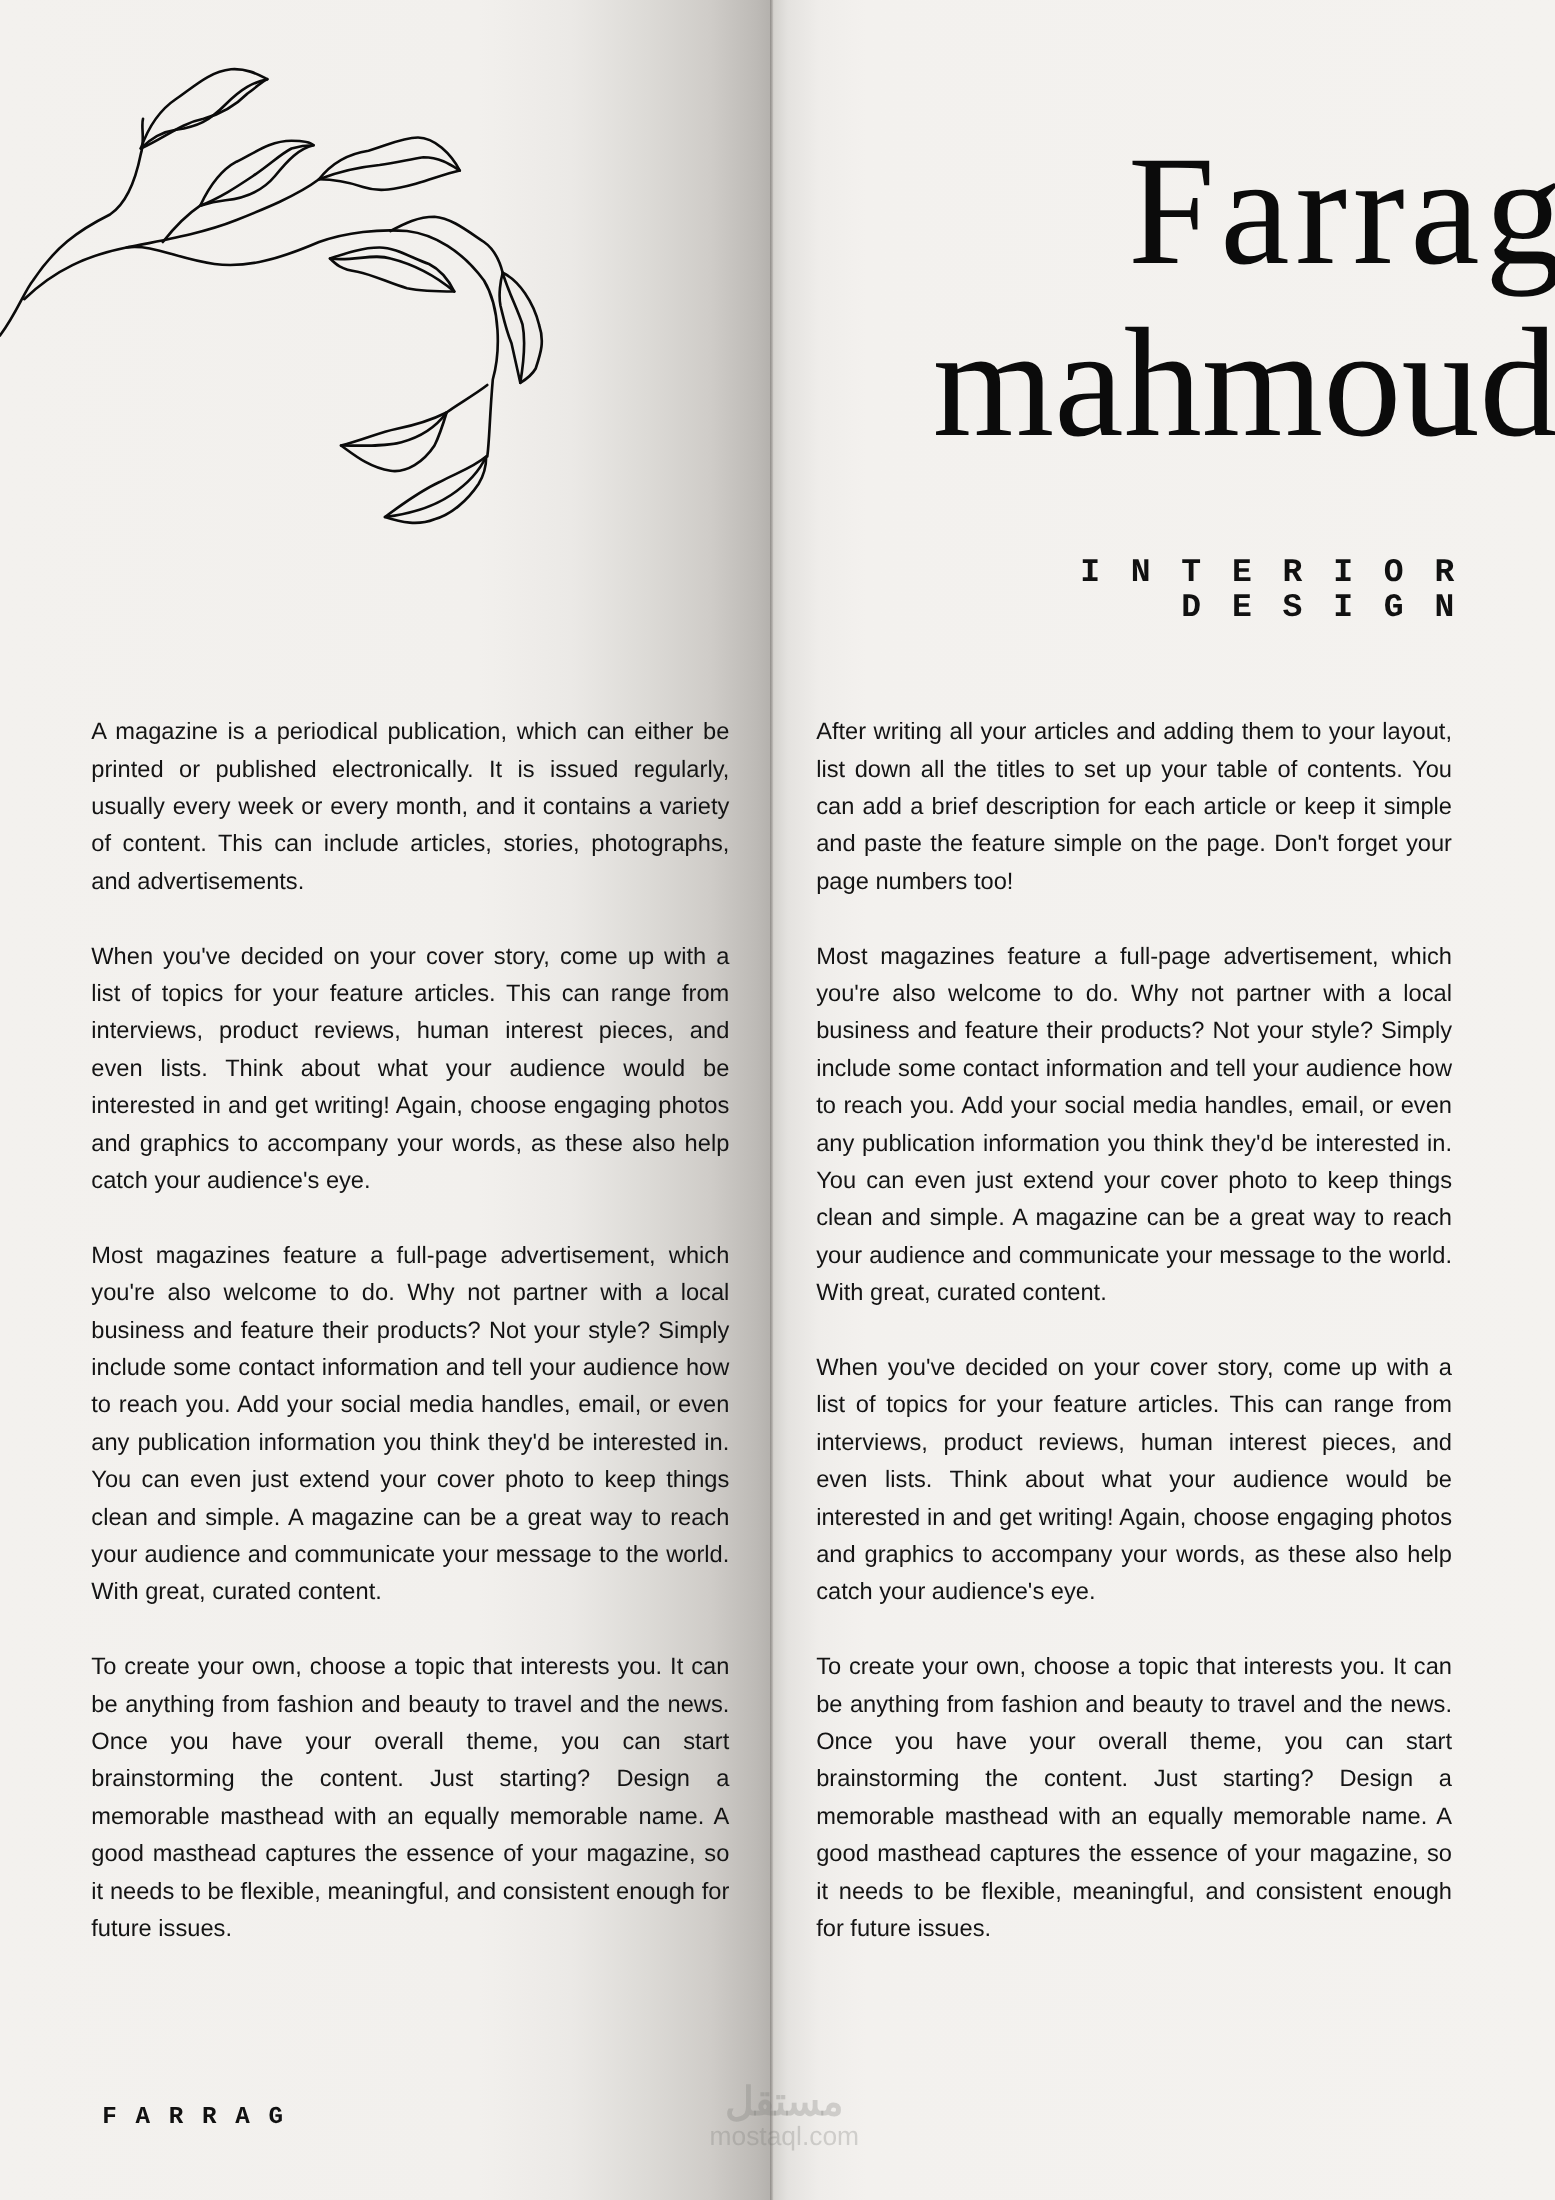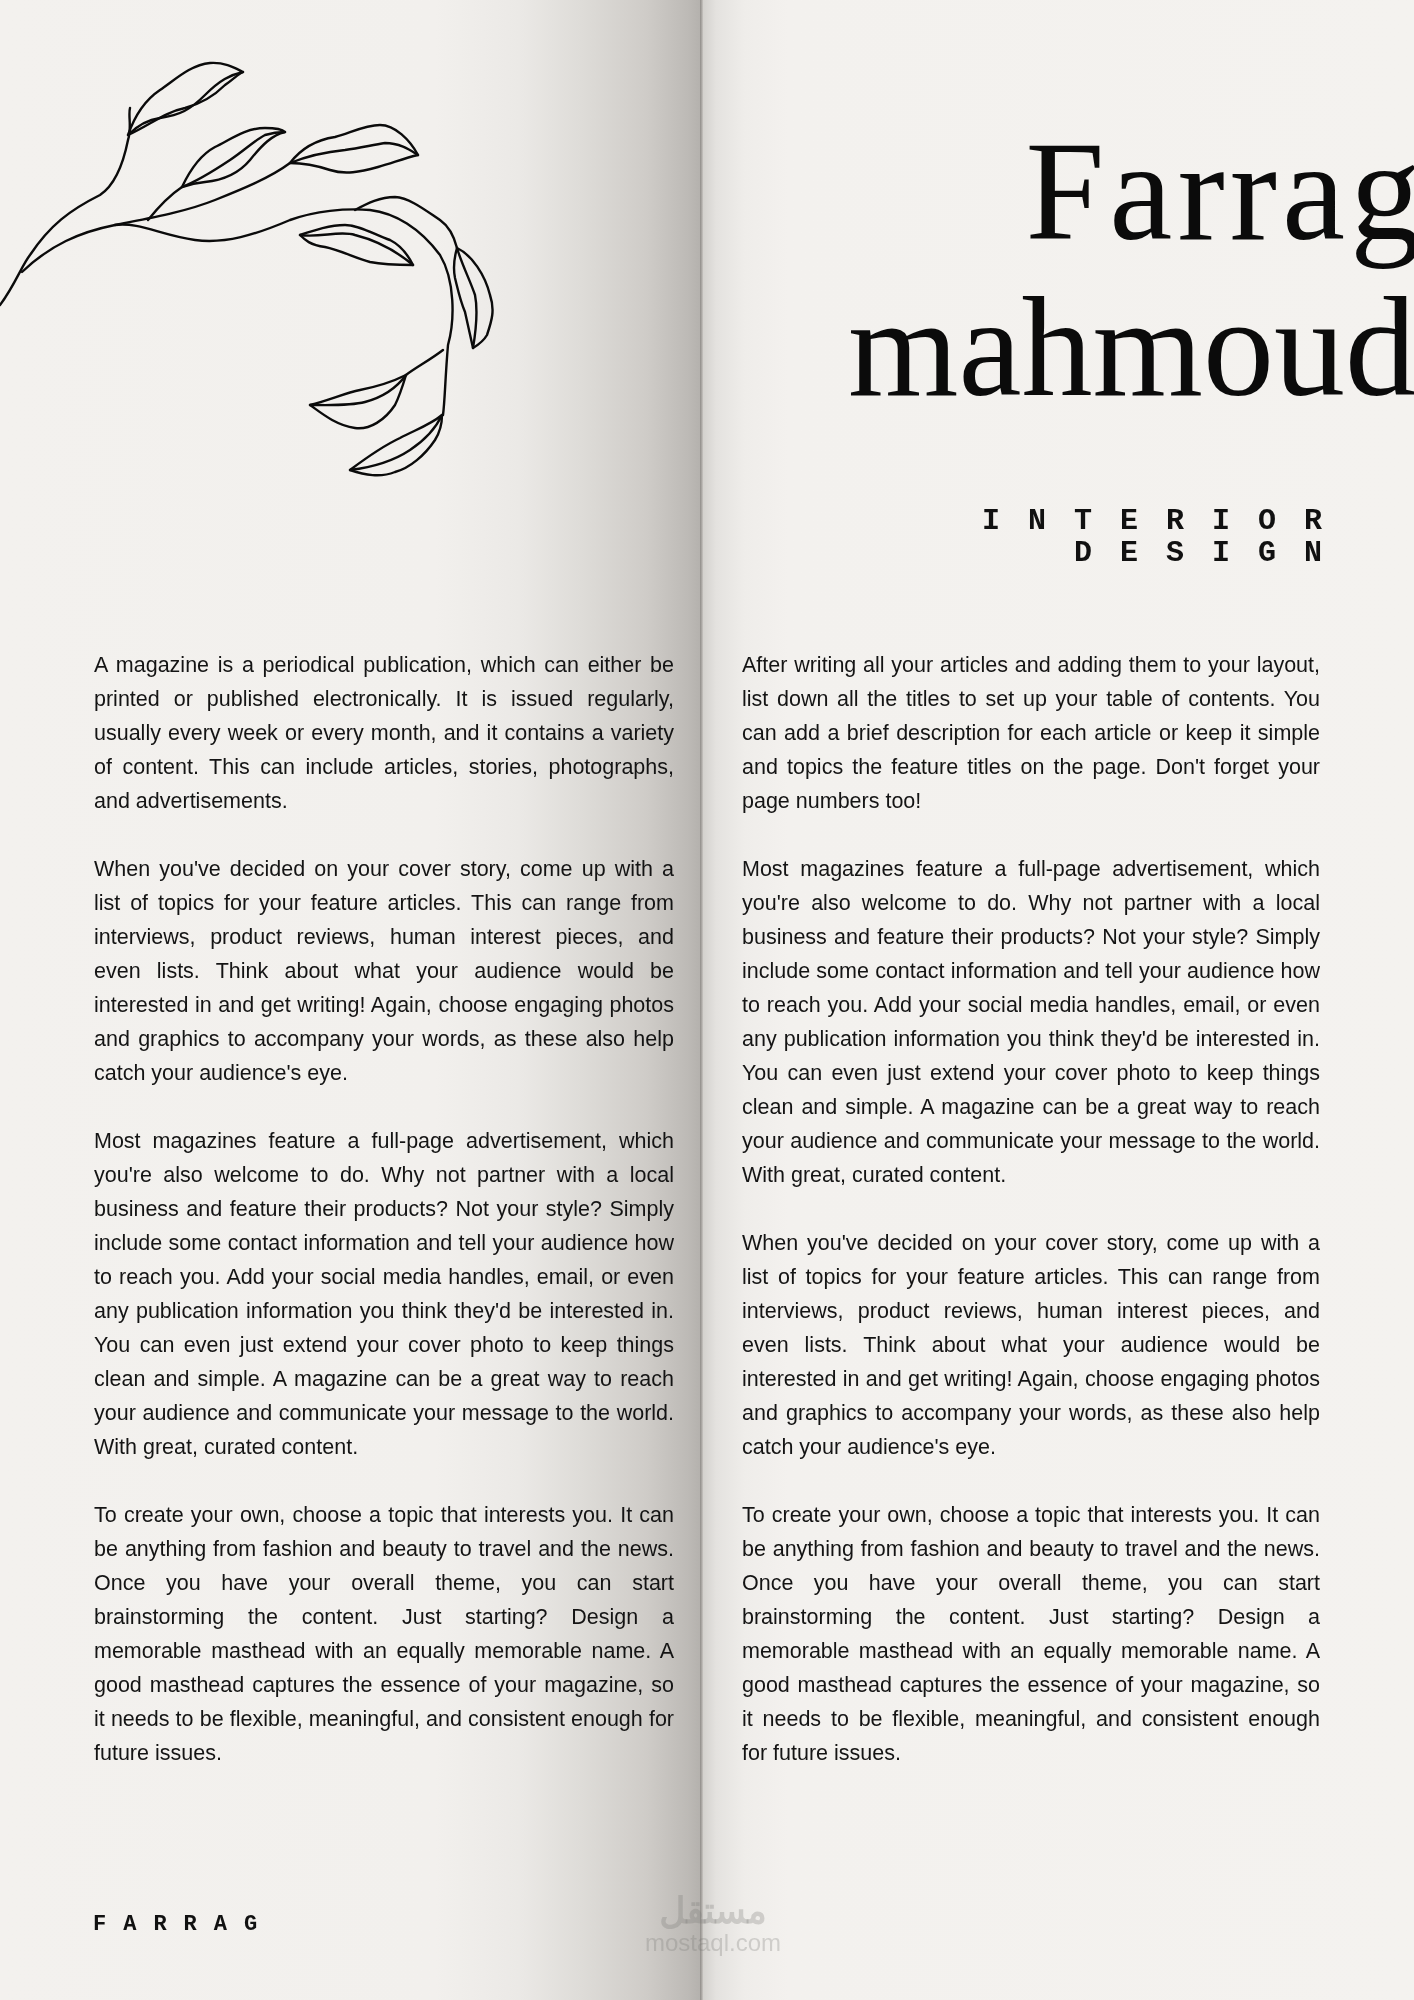--- a/index.html
+++ b/index.html
@@ -49,21 +49,21 @@
   }
   .subtitle-1 { top: 490px; }
   .subtitle-2 { top: 522px; }
 
   .column {
     position: absolute; top: 648px; width: 580px;
     font-size: 21.5px; line-height: 34px; text-align: justify;
     color: #141414;
   }
   .column p { margin: 0 0 34px 0; }
-  .column-left { left: 94px; }
+  .column-left { left: 83px; }
   .column-right { left: 742px; width: 578px; }
 
   .footer-brand {
     position: absolute; left: 93px; top: 1912px; margin: 0;
     font-family: "Liberation Mono", "DejaVu Sans Mono", monospace;
     font-weight: bold; font-size: 22px; letter-spacing: 17px; color: #111;
   }
   .watermark {
     position: absolute; left: 628px; top: 1893px; width: 170px; text-align: center;
     color: rgba(120,118,115,0.28); line-height: 1;
@@ -119,21 +119,21 @@
 <div class="subtitle subtitle-2">DESIGN</div>
 
 <div class="column column-left">
   <p>A magazine is a periodical publication, which can either be printed or published electronically. It is issued regularly, usually every week or every month, and it contains a variety of content. This can include articles, stories, photographs, and advertisements.</p>
   <p>When you've decided on your cover story, come up with a list of topics for your feature articles. This can range from interviews, product reviews, human interest pieces, and even lists. Think about what your audience would be interested in and get writing! Again, choose engaging photos and graphics to accompany your words, as these also help catch your audience's eye.</p>
   <p>Most magazines feature a full-page advertisement, which you're also welcome to do. Why not partner with a local business and feature their products? Not your style? Simply include some contact information and tell your audience how to reach you. Add your social media handles, email, or even any publication information you think they'd be interested in. You can even just extend your cover photo to keep things clean and simple. A magazine can be a great way to reach your audience and communicate your message to the world. With great, curated content.</p>
   <p>To create your own, choose a topic that interests you. It can be anything from fashion and beauty to travel and the news. Once you have your overall theme, you can start brainstorming the content. Just starting? Design a memorable masthead with an equally memorable name. A good masthead captures the essence of your magazine, so it needs to be flexible, meaningful, and consistent enough for future issues.</p>
 </div>
 
 <div class="column column-right">
-  <p>After writing all your articles and adding them to your layout, list down all the titles to set up your table of contents. You can add a brief description for each article or keep it simple and topics the feature titles on the page. Don't forget your page numbers too!</p>
+  <p>After writing all your articles and adding them to your layout, list down all the titles to set up your table of contents. You can add a brief description for each article or keep it simple and paste the feature simple on the page. Don't forget your page numbers too!</p>
   <p>Most magazines feature a full-page advertisement, which you're also welcome to do. Why not partner with a local business and feature their products? Not your style? Simply include some contact information and tell your audience how to reach you. Add your social media handles, email, or even any publication information you think they'd be interested in. You can even just extend your cover photo to keep things clean and simple. A magazine can be a great way to reach your audience and communicate your message to the world. With great, curated content.</p>
   <p>When you've decided on your cover story, come up with a list of topics for your feature articles. This can range from interviews, product reviews, human interest pieces, and even lists. Think about what your audience would be interested in and get writing! Again, choose engaging photos and graphics to accompany your words, as these also help catch your audience's eye.</p>
   <p>To create your own, choose a topic that interests you. It can be anything from fashion and beauty to travel and the news. Once you have your overall theme, you can start brainstorming the content. Just starting? Design a memorable masthead with an equally memorable name. A good masthead captures the essence of your magazine, so it needs to be flexible, meaningful, and consistent enough for future issues.</p>
 </div>
 
 <div class="footer-brand">FARRAG</div>
 
 <div class="watermark">
   <span class="wm-ar">مستقل</span>
   <span class="wm-en">mostaql.com</span>

